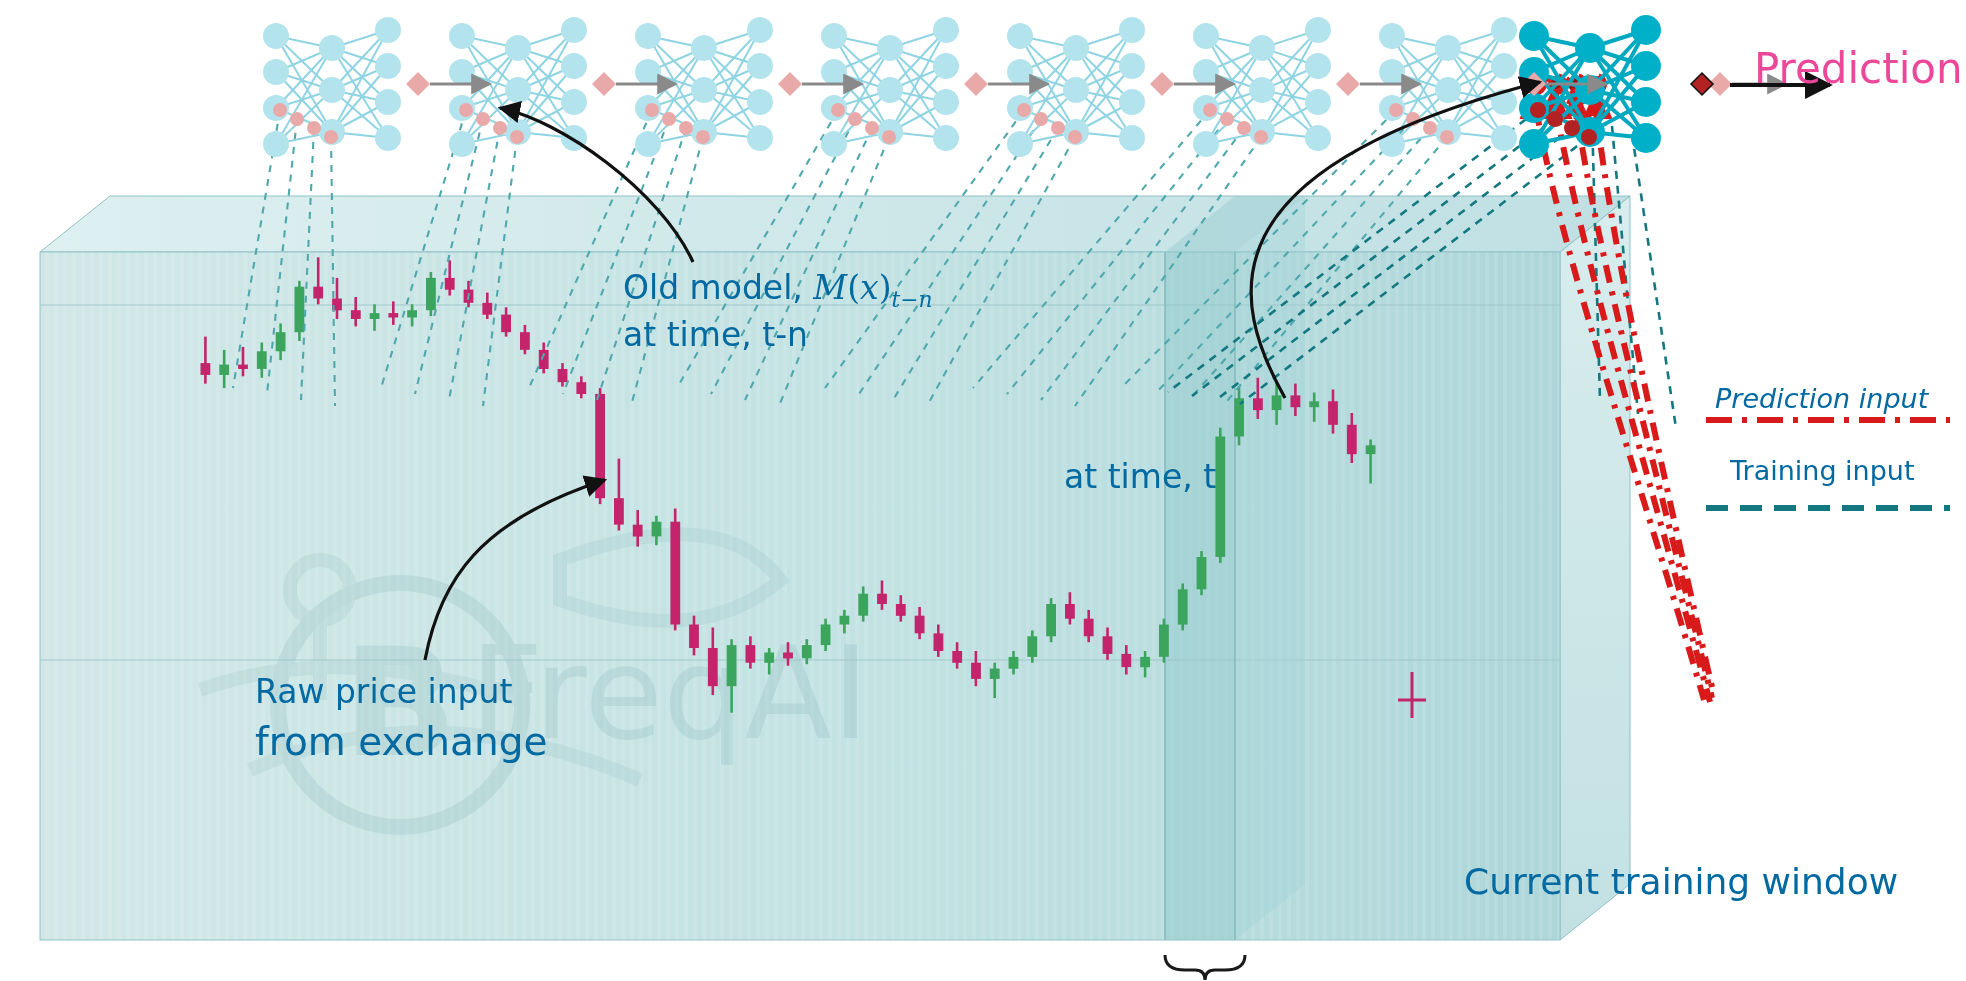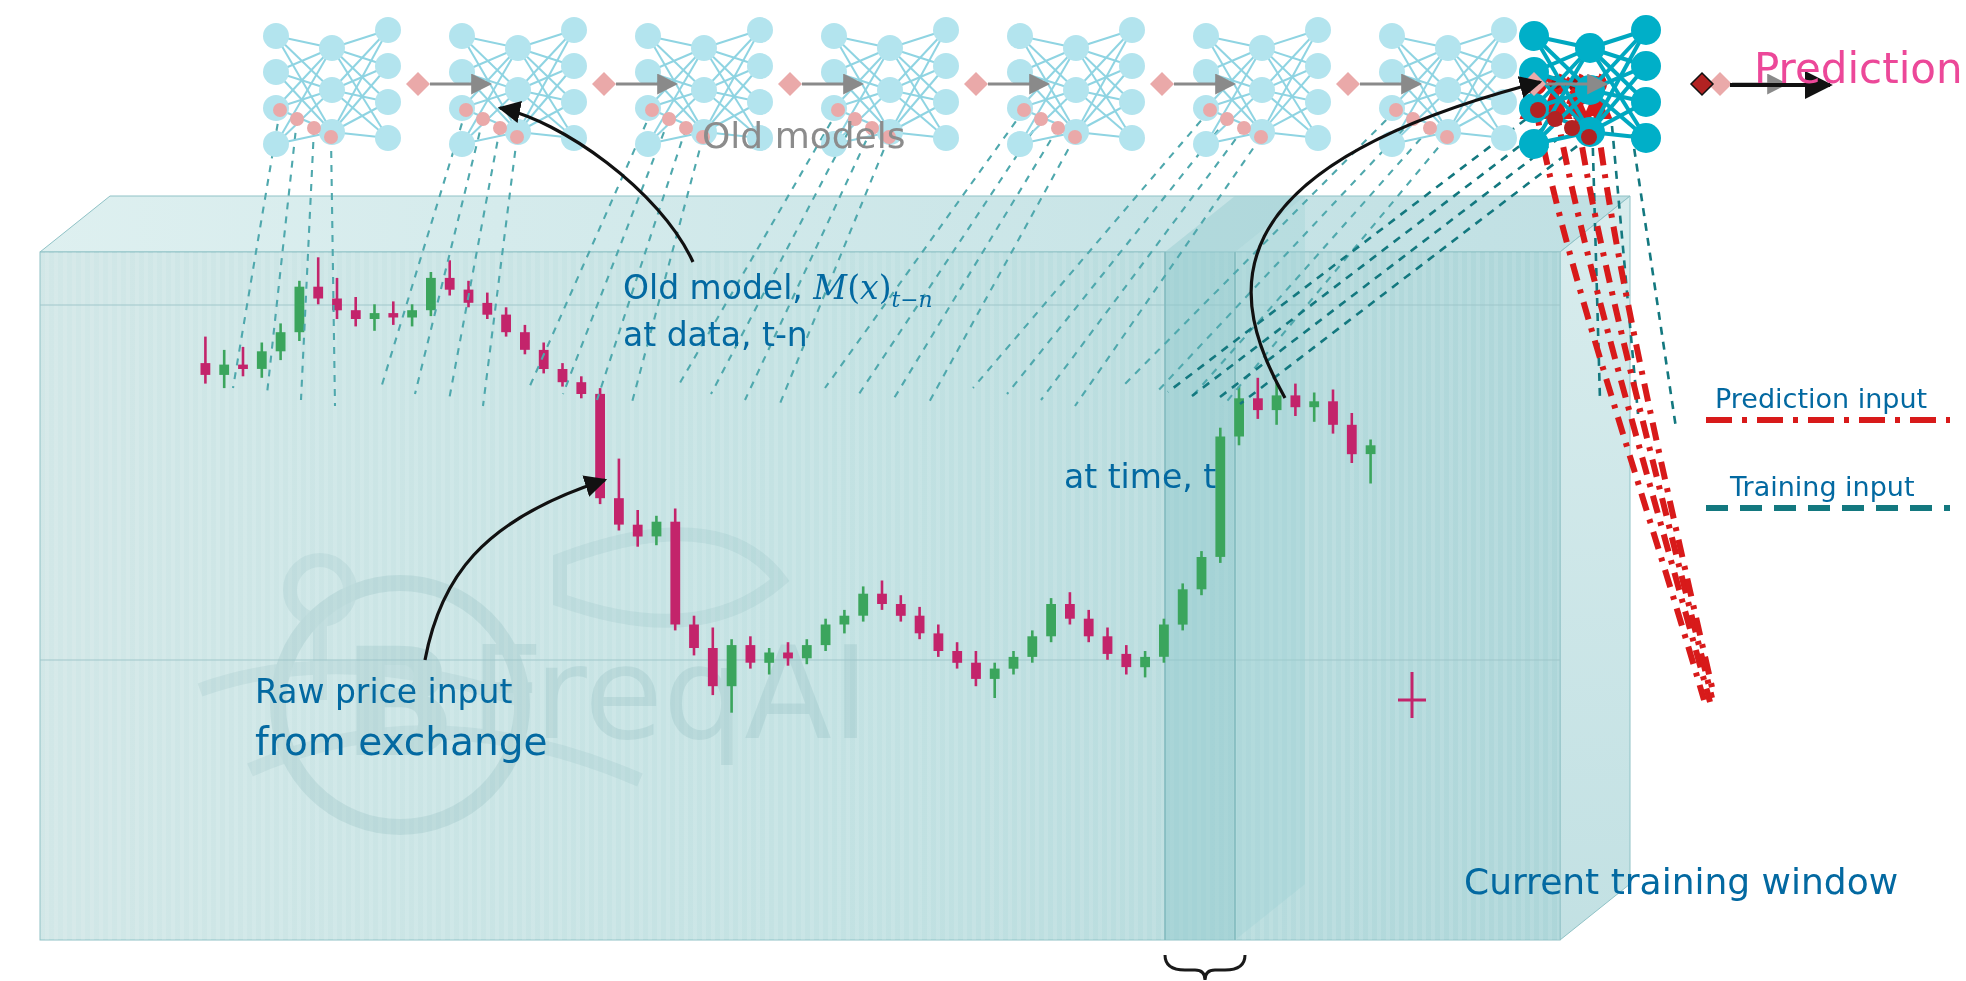--- a/index.html
+++ b/index.html
@@ -712,30 +712,29 @@
     <path d="M1285 398 C1230 300 1200 170 1540 82" fill="none" stroke="#111111" stroke-width="3.2" marker-end="url(#blackArrow)"></path>
     <path d="M425 660 C440 580 480 520 605 480" fill="none" stroke="#111111" stroke-width="3.2" marker-end="url(#blackArrow)"></path>
     <path d="M1730 85 L1830 85" fill="none" stroke="#111111" stroke-width="4" marker-end="url(#blackArrow)"></path>
   </svg>
 
   <svg class="layer" id="legendLayer" viewBox="0 0 1966 981">
     <line x1="1706" y1="420" x2="1950" y2="420" stroke="#d81a1a" stroke-width="6" stroke-dasharray="26 10 5 10"></line>
     <line x1="1706" y1="508" x2="1950" y2="508" stroke="#13787f" stroke-width="6" stroke-dasharray="22 12"></line>
   </svg>
 
-  <div class="txt" id="oldModelsLabel">Old models</div>
 
   <div class="txt" id="predictionLabel">Prediction</div>
 
   <div class="txt" id="annOldModel"><span>Old model, </span><span class="math">M</span><span class="upright">(</span><span class="math">x</span><span class="upright">)</span><span class="math-sub">t−n</span></div>
-  <div class="txt" id="annOldModel2">at data, t-n</div>
+  <div class="txt" id="annOldModel2">at time, t-n</div>
 
   <div class="txt" id="annCurrentModel2">at time, t</div>
 
   <div class="txt" id="annRaw1">Raw price input</div>
   <div class="txt" id="annRaw2">from exchange</div>
 
   <div class="txt" id="annWindow">Current training window</div>
 
-  <div class="txt" id="legendPredLabel" style="left: 1715px; top: 383px;">Prediction input</div>
-  <div class="txt" id="legendTrainLabel" style="left: 1730px; top: 471px;">Training input</div>
+  <div class="txt" id="legendPredLabel" style="left: 1715px; top: 383px; font-style: italic;">Prediction input</div>
+  <div class="txt" id="legendTrainLabel" style="left: 1730px; top: 455px;">Training input</div>
 
 </div>
 
 </body></html>

